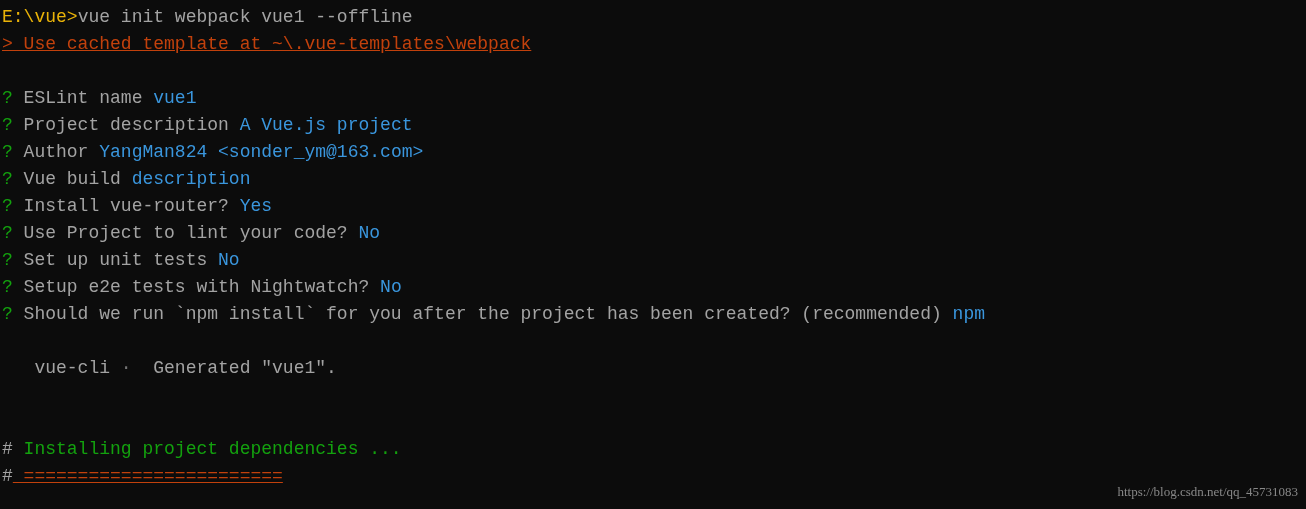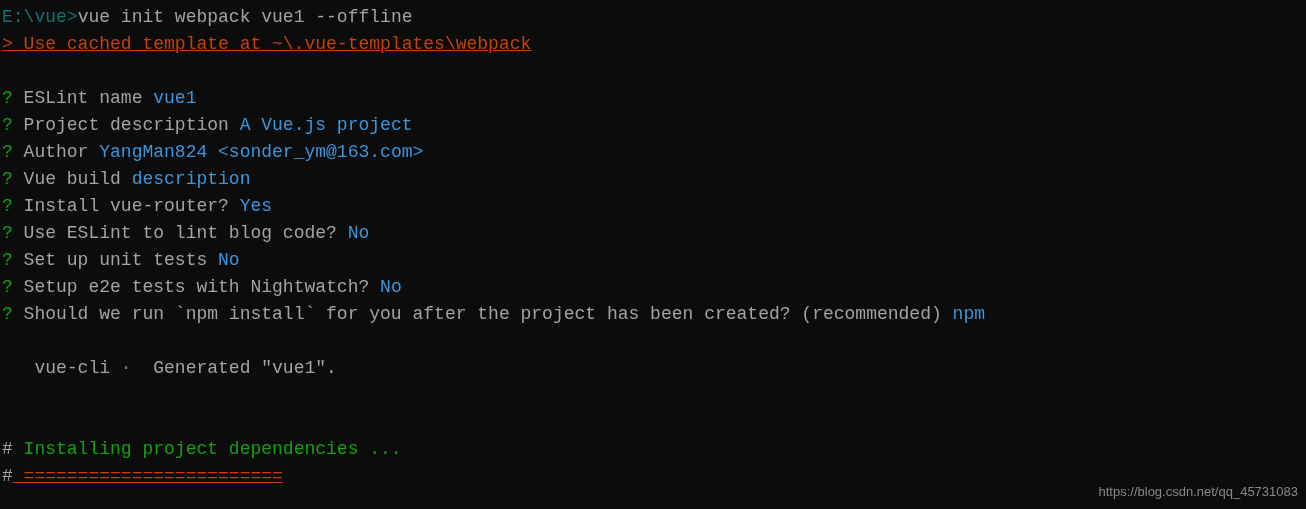--- a/index.html
+++ b/index.html
@@ -16,21 +16,21 @@
       padding: 4px 2px;
       width: 1306px;
       height: 509px;
       overflow: hidden;
       position: relative;
     }
     .line {
       white-space: pre;
     }
     .prompt-path {
-      color: #0f766e;
+      color: #eab308;
     }
     .yellow {
       color: #c2410c;
       text-decoration: underline;
     }
     .green {
       color: #13a10e;
     }
     .cyan {
       color: #3a96dd;
@@ -41,35 +41,35 @@
     }
     .gray {
       color: #767676;
     }
     .watermark {
       position: absolute;
       bottom: 8px;
       right: 8px;
       color: #888;
       font-size: 13px;
-      font-family: Liberation Sans, sans-serif;
+      font-family: Liberation Serif, serif;
     }
   </style>
 </head>
 <body>
 
 <div class="line"><span class="prompt-path">E:\vue&gt;</span><span class="white">vue init webpack vue1 --offline</span></div>
 <div class="line"><span class="yellow">&gt; Use cached template at </span><span class="yellow">~\.vue-templates\webpack</span></div>
 <div class="line"> </div>
 <div class="line"><span class="green">?</span><span class="white"> ESLint name </span><span class="cyan">vue1</span></div>
 <div class="line"><span class="green">?</span><span class="white"> Project description </span><span class="cyan">A Vue.js project</span></div>
 <div class="line"><span class="green">?</span><span class="white"> Author </span><span class="cyan">YangMan824 &lt;sonder_ym@163.com&gt;</span></div>
 <div class="line"><span class="green">?</span><span class="white"> Vue build </span><span class="cyan">description</span></div>
 <div class="line"><span class="green">?</span><span class="white"> Install vue-router? </span><span class="cyan">Yes</span></div>
-<div class="line"><span class="green">?</span><span class="white"> Use ESLint to lint blog code? </span><span class="cyan">No</span></div>
+<div class="line"><span class="green">?</span><span class="white"> Use Project to lint your code? </span><span class="cyan">No</span></div>
 <div class="line"><span class="green">?</span><span class="white"> Set up unit tests </span><span class="cyan">No</span></div>
 <div class="line"><span class="green">?</span><span class="white"> Setup e2e tests with Nightwatch? </span><span class="cyan">No</span></div>
 <div class="line"><span class="green">?</span><span class="white"> Should we run `npm install` for you after the project has been created? (recommended) </span><span class="cyan">npm</span></div>
 <div class="line"> </div>
 <div class="line"><span class="white">   vue-cli</span><span class="gray"> · </span><span class="white"> Generated "vue1".</span></div>
 <div class="line"> </div>
 <div class="line"> </div>
 <div class="line"><span class="white">#</span><span class="green"> Installing project dependencies ...</span></div>
 <div class="line"><span class="white">#</span><span class="yellow"> ========================</span></div>
 

